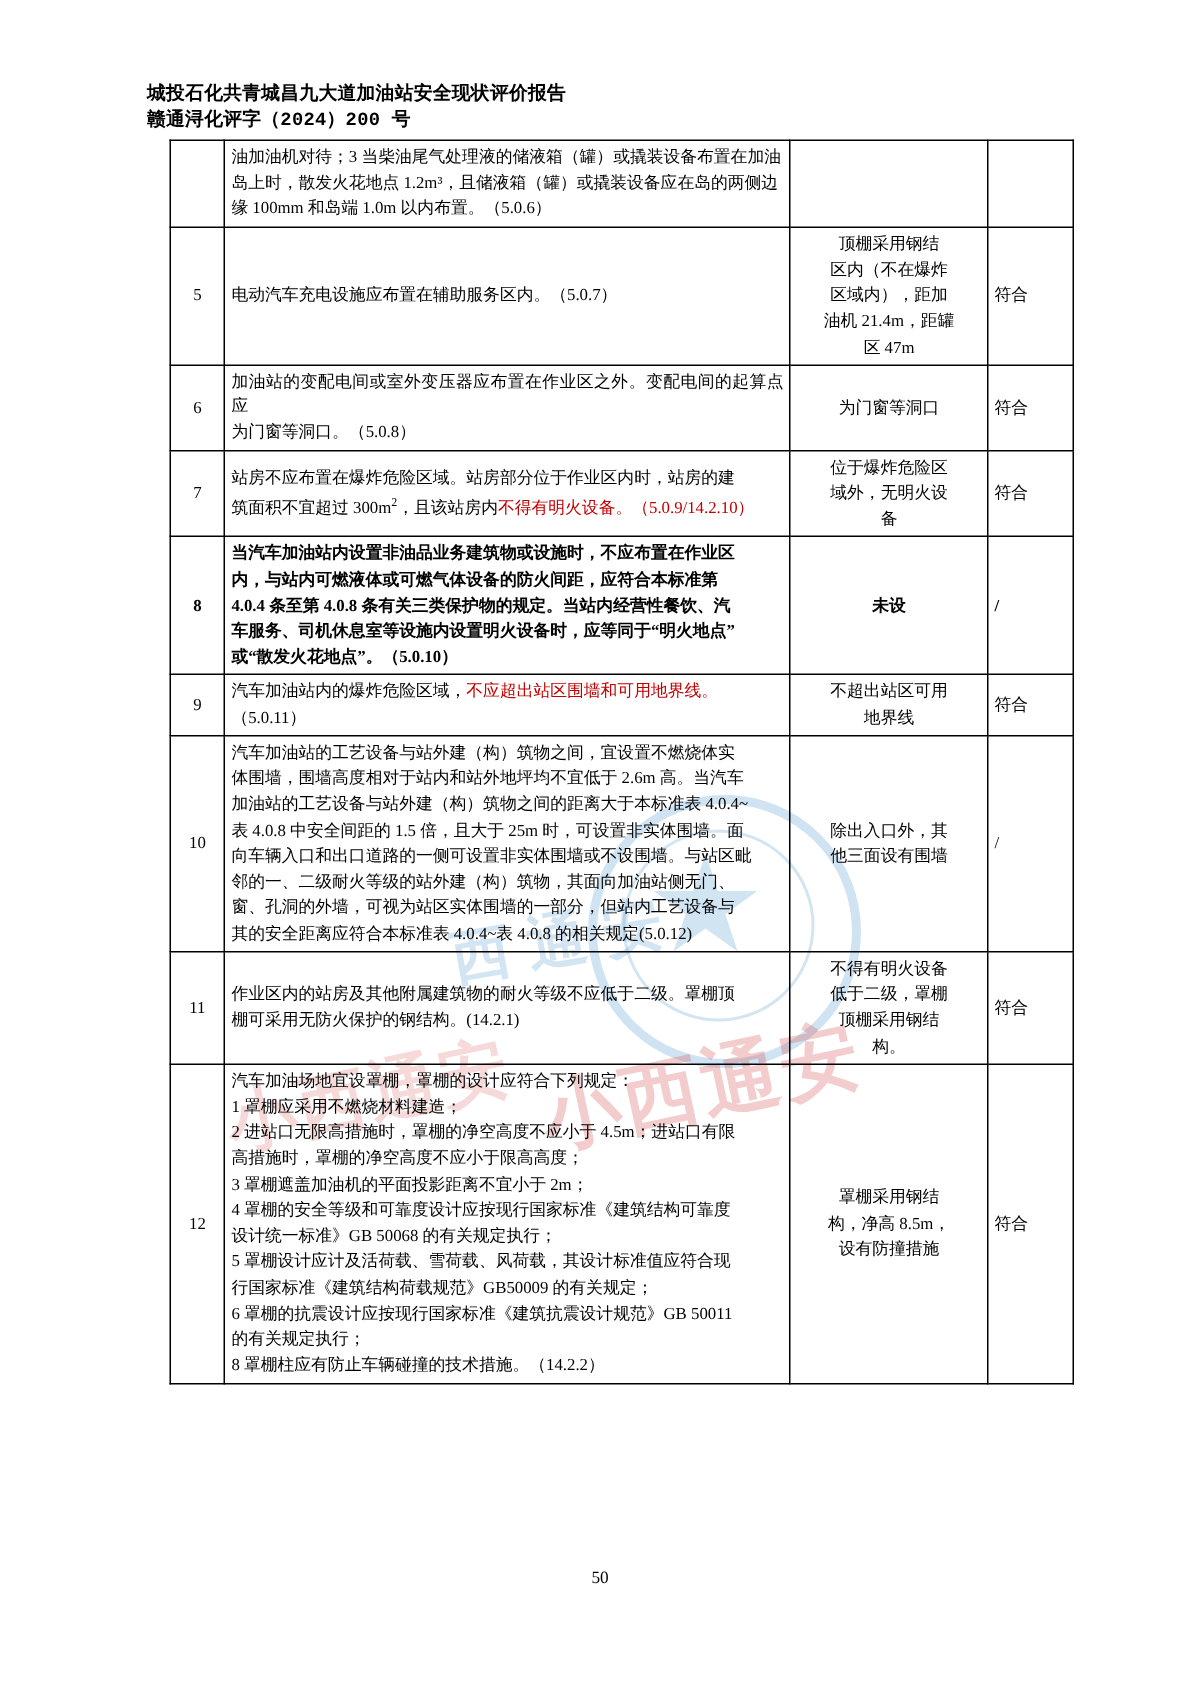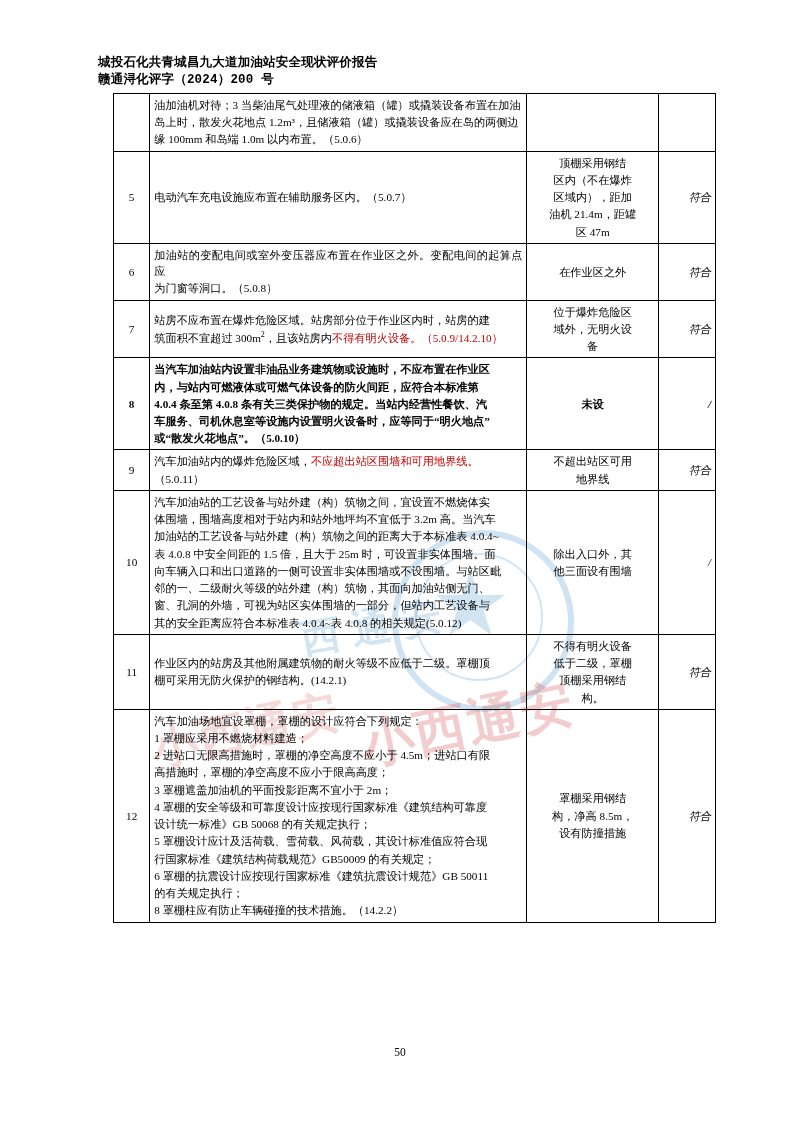--- a/index.html
+++ b/index.html
@@ -144,23 +144,22 @@
     vertical-align: middle;
   }
   td.col-actual {
     width: 118px;
     text-align: center;
     vertical-align: middle;
     padding: 3px 6px;
   }
   td.col-result {
     width: 46px;
-    text-align: right;
-    vertical-align: middle;
-    font-style: italic;
+    text-align: left;
+    vertical-align: middle;
   }
   .bold-row td { font-weight: 700; }
   .cell-p { margin: 0; }
   .cell-p + .cell-p { margin-top: 1px; }
   .highlight-red { color: #c00000; }
   sup { font-size: 8px; vertical-align: super; }
 
   .page-number {
     position: absolute;
     left: 0;
@@ -223,21 +222,21 @@
           </td>
           <td class="col-result">符合</td>
         </tr>
 
         <tr>
           <td class="col-no">6</td>
           <td class="col-content">
             <p class="cell-p">加油站的变配电间或室外变压器应布置在作业区之外。变配电间的起算点应</p>
             <p class="cell-p">为门窗等洞口。（5.0.8）</p>
           </td>
-          <td class="col-actual">在作业区之外</td>
+          <td class="col-actual">为门窗等洞口</td>
           <td class="col-result">符合</td>
         </tr>
 
         <tr>
           <td class="col-no">7</td>
           <td class="col-content">
             <p class="cell-p">站房不应布置在爆炸危险区域。站房部分位于作业区内时，站房的建</p>
             <p class="cell-p">筑面积不宜超过 300m<sup>2</sup>，且该站房内<span class="highlight-red">不得有明火设备。（5.0.9/14.2.10）</span></p>
           </td>
           <td class="col-actual">
@@ -271,21 +270,21 @@
             <p class="cell-p">不超出站区可用</p>
             <p class="cell-p">地界线</p>
           </td>
           <td class="col-result">符合</td>
         </tr>
 
         <tr>
           <td class="col-no">10</td>
           <td class="col-content">
             <p class="cell-p">汽车加油站的工艺设备与站外建（构）筑物之间，宜设置不燃烧体实</p>
-            <p class="cell-p">体围墙，围墙高度相对于站内和站外地坪均不宜低于 3.2m 高。当汽车</p>
+            <p class="cell-p">体围墙，围墙高度相对于站内和站外地坪均不宜低于 2.6m 高。当汽车</p>
             <p class="cell-p">加油站的工艺设备与站外建（构）筑物之间的距离大于本标准表 4.0.4~</p>
             <p class="cell-p">表 4.0.8 中安全间距的 1.5 倍，且大于 25m 时，可设置非实体围墙。面</p>
             <p class="cell-p">向车辆入口和出口道路的一侧可设置非实体围墙或不设围墙。与站区毗</p>
             <p class="cell-p">邻的一、二级耐火等级的站外建（构）筑物，其面向加油站侧无门、</p>
             <p class="cell-p">窗、孔洞的外墙，可视为站区实体围墙的一部分，但站内工艺设备与</p>
             <p class="cell-p">其的安全距离应符合本标准表 4.0.4~表 4.0.8 的相关规定(5.0.12)</p>
           </td>
           <td class="col-actual">
             <p class="cell-p">除出入口外，其</p>
             <p class="cell-p">他三面设有围墙</p>

